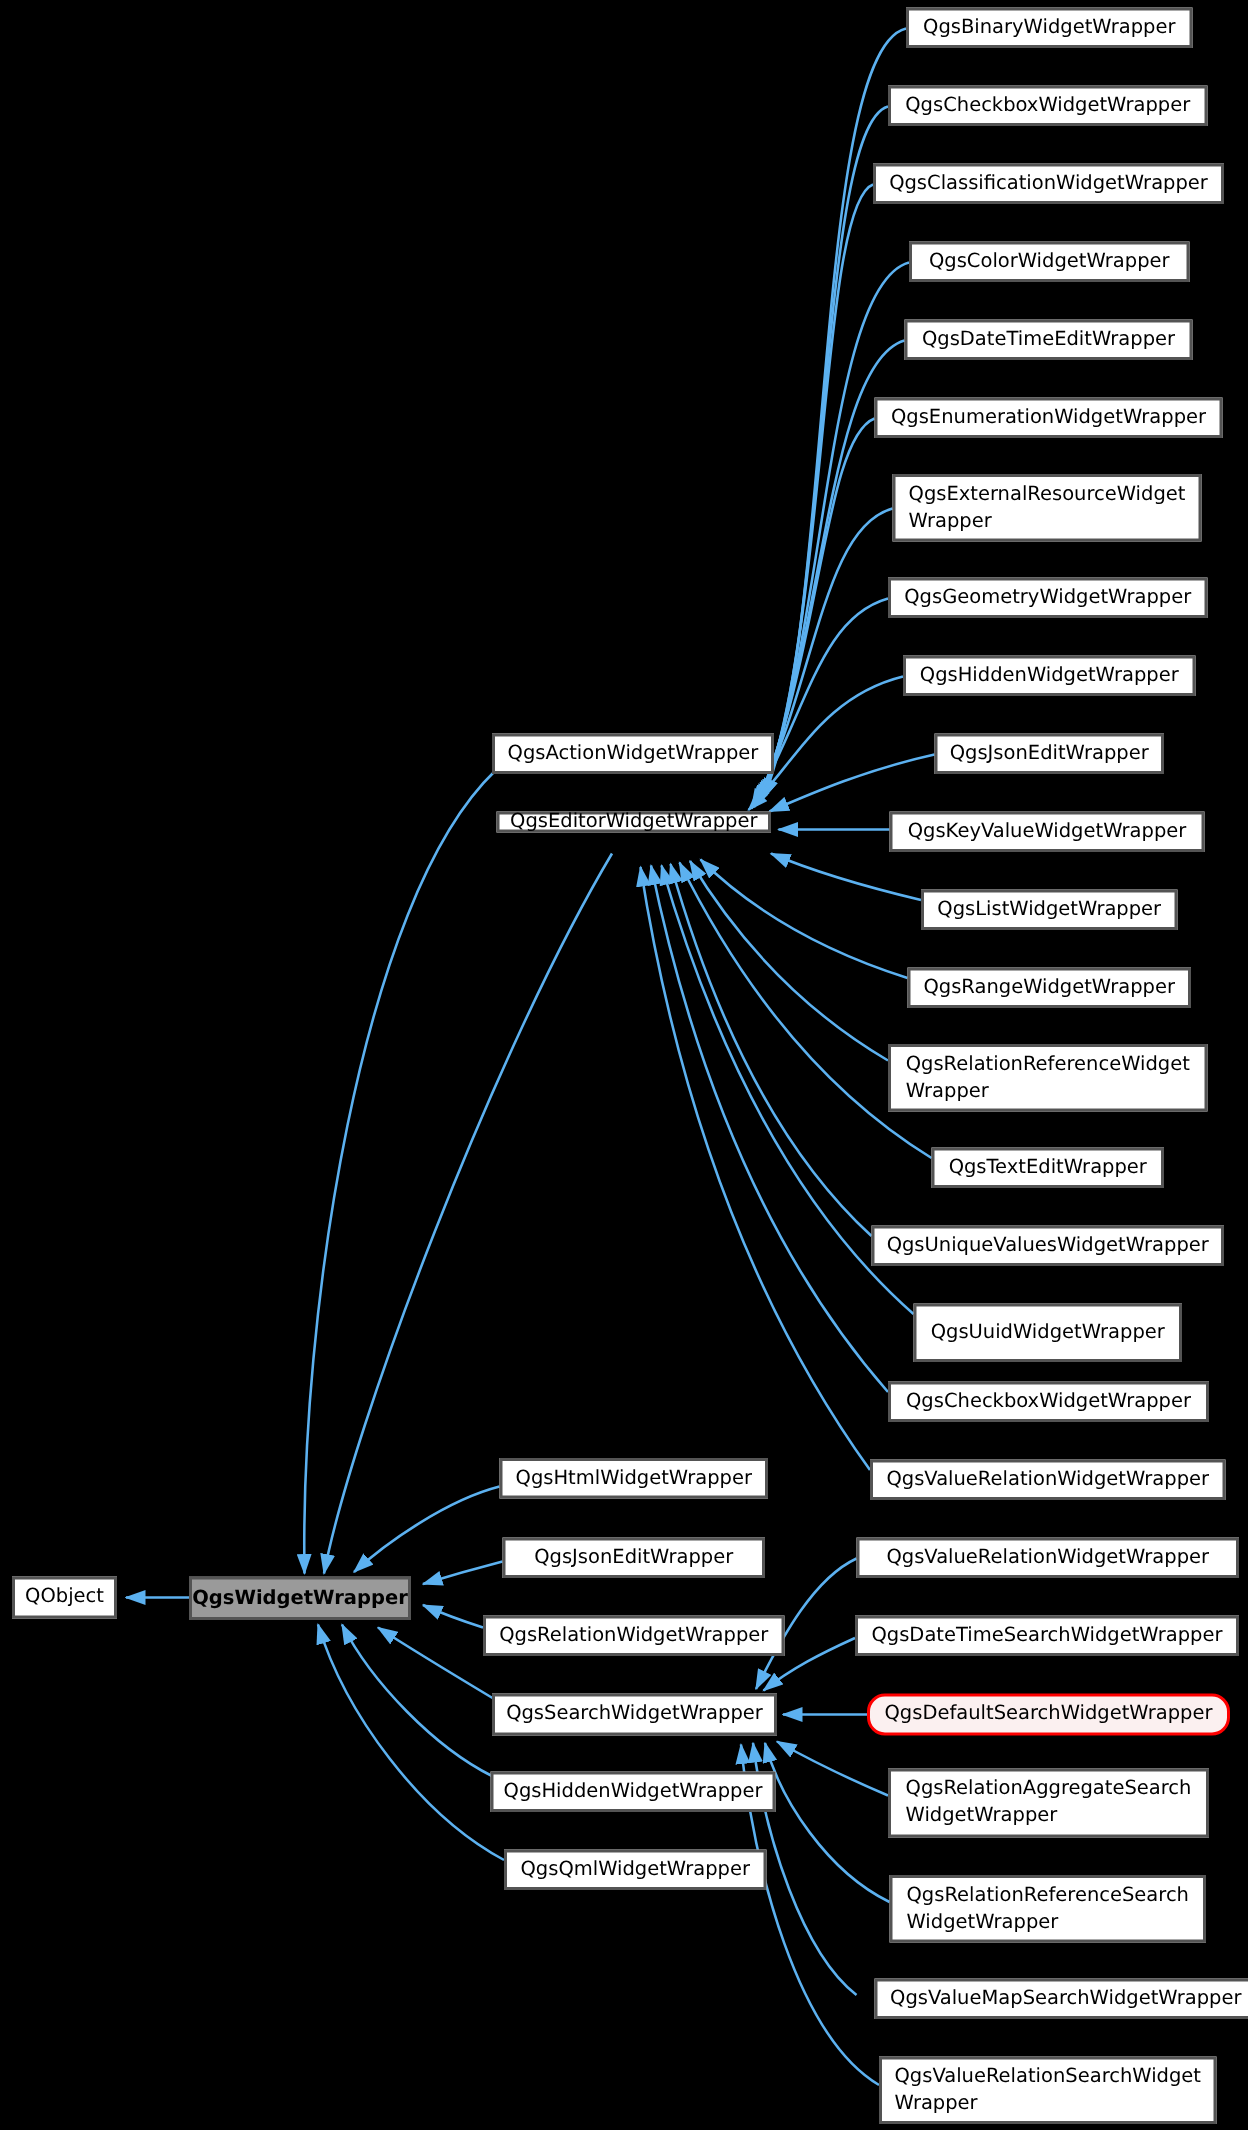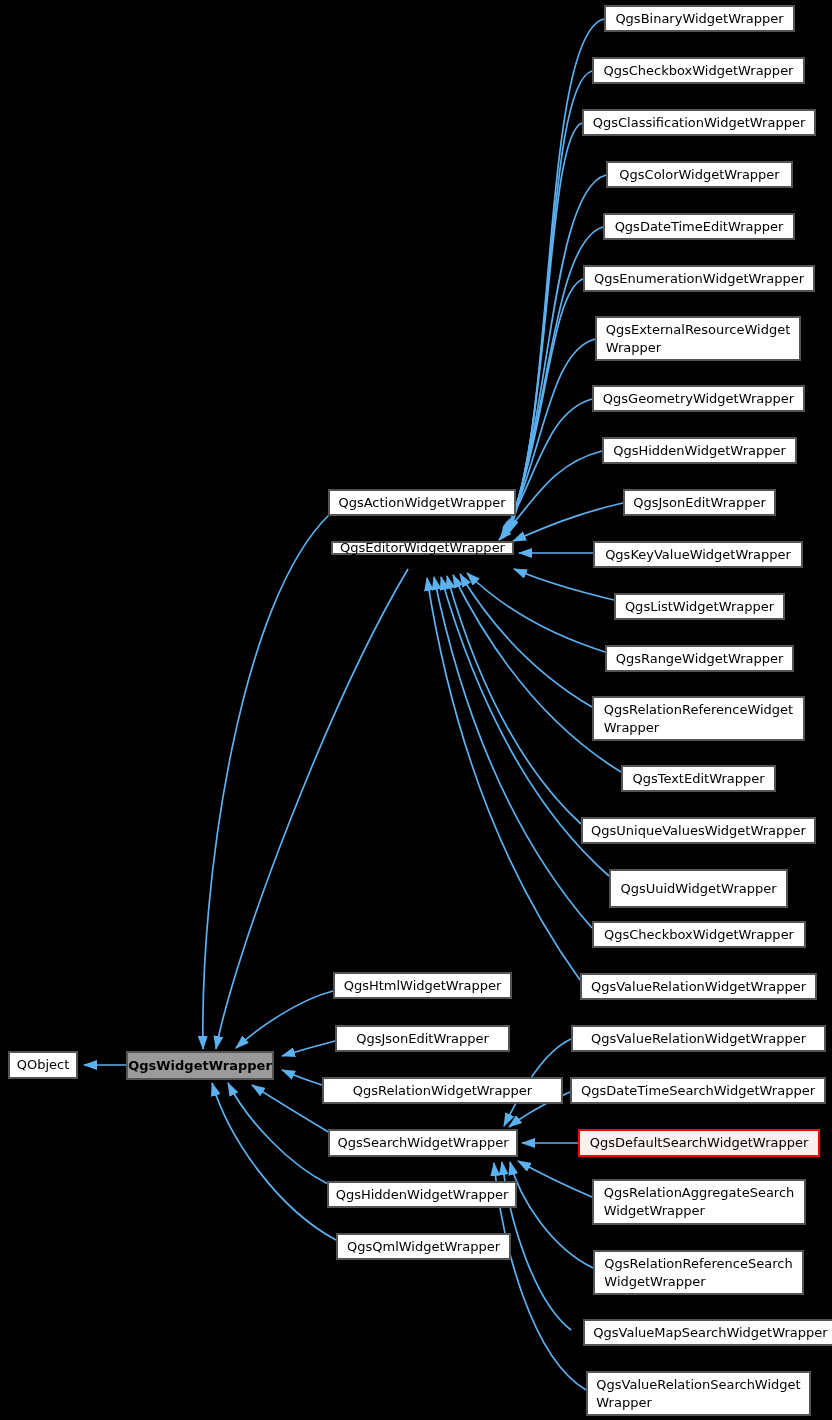--- a/index.html
+++ b/index.html
@@ -16,21 +16,21 @@
   svg.edges path.e{fill:none;stroke:var(--edge);stroke-width:1.7px;}
   #ahp{fill:var(--edge);}
   .node{
     position:absolute;box-sizing:border-box;
     background:var(--node_fill);border:2px solid var(--node_border);
     color:var(--text);font-size:13px;line-height:18px;
     display:flex;align-items:center;justify-content:center;
     white-space:pre-line;padding:0 3px;cursor:pointer;
   }
   .node.current{background:var(--current_fill);cursor:default;font-weight:bold;}
-  .node.trunc{background:var(--highlight_fill);border-color:var(--highlight_border);}
+  .node.trunc{background:var(--highlight_fill);border-color:var(--highlight_border);border-radius:12px;}
 </style>
 </head>
 <body>
 
 <svg class="edges" viewBox="0 0 832 1420">
   <defs>
     <marker id="ah" viewBox="0 0 14 10" markerWidth="14" markerHeight="10" refX="13" refY="5" orient="auto" markerUnits="userSpaceOnUse">
       <path id="ahp" d="M0,0 L14,5 L0,10 Z"></path>
     </marker>
   </defs>
@@ -75,21 +75,21 @@
   <path class="e" d="M 586,1390 C 532,1358 502,1245 494,1163" marker-end="url(#ah)"></path>
 </svg>
 
 <div class="node" style="left:8px;top:1051px;width:70px;height:28px">QObject</div>
 <div class="node current" style="left:126px;top:1051px;width:148px;height:29px">QgsWidgetWrapper</div>
 
 <div class="node" style="left:328px;top:489px;width:188px;height:27px">QgsActionWidgetWrapper</div>
 <div class="node" style="left:331px;top:541px;width:183px;height:14px">QgsEditorWidgetWrapper</div>
 <div class="node" style="left:333px;top:972px;width:179px;height:27px">QgsHtmlWidgetWrapper</div>
 <div class="node" style="left:335px;top:1025px;width:175px;height:27px">QgsJsonEditWrapper</div>
-<div class="node" style="left:322px;top:1077px;width:241px;height:27px">QgsRelationWidgetWrapper</div>
+<div class="node" style="left:322px;top:1077px;width:201px;height:27px">QgsRelationWidgetWrapper</div>
 <div class="node" style="left:328px;top:1129px;width:190px;height:28px">QgsSearchWidgetWrapper</div>
 <div class="node" style="left:327px;top:1181px;width:190px;height:27px">QgsHiddenWidgetWrapper</div>
 <div class="node" style="left:336px;top:1233px;width:175px;height:27px">QgsQmlWidgetWrapper</div>
 
 <div class="node" style="left:604px;top:5px;width:191px;height:27px">QgsBinaryWidgetWrapper</div>
 <div class="node" style="left:592px;top:57px;width:213px;height:27px">QgsCheckboxWidgetWrapper</div>
 <div class="node" style="left:582px;top:109px;width:234px;height:27px">QgsClassificationWidgetWrapper</div>
 <div class="node" style="left:606px;top:161px;width:187px;height:27px">QgsColorWidgetWrapper</div>
 <div class="node" style="left:603px;top:213px;width:192px;height:27px">QgsDateTimeEditWrapper</div>
 <div class="node" style="left:583px;top:265px;width:232px;height:27px">QgsEnumerationWidgetWrapper</div>

